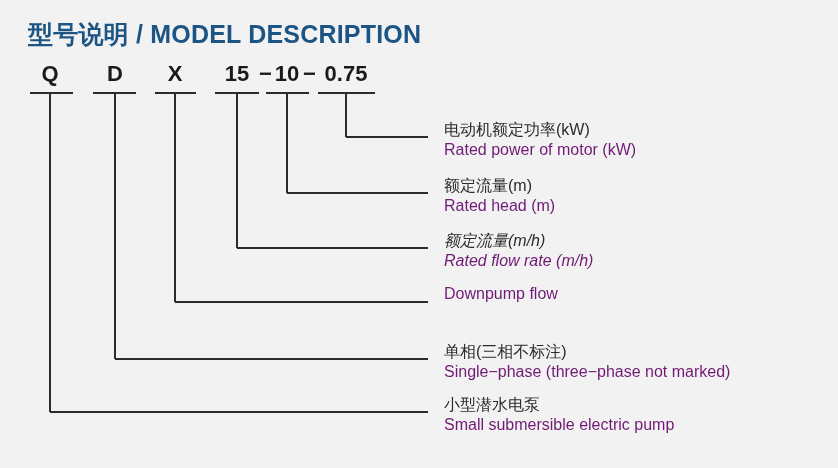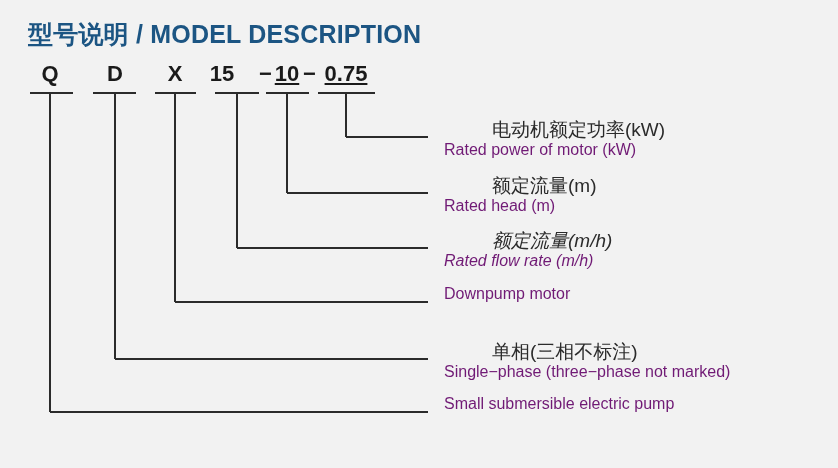--- a/index.html
+++ b/index.html
@@ -61,45 +61,44 @@
     pointer-events: none;
   }
 
   
   .label-block {
     position: absolute;
     left: 444px;
     white-space: nowrap;
   }
   .label-cn {
-    font-size: 19px;
+    font-size: 16px;
     color: #2b2b2b;
     line-height: 21px;
-    margin-left: 48px;
   }
   .label-en {
     font-size: 16px;
     color: #701a75;
     line-height: 20px;
   }
 </style>
 </head>
 <body>
 
 <div id="canvas">
 
   <div id="title">型号说明 / MODEL DESCRIPTION</div>
 
   <div id="code-row">
       <div class="code-seg" style="left: 10px; width: 80px;">Q</div>
       <div class="code-seg" style="left: 75px; width: 80px;">D</div>
       <div class="code-seg" style="left: 135px; width: 80px;">X</div>
-      <div class="code-seg" style="left: 182px; width: 80px;">15</div>
-      <div class="code-seg" style="left: 247px; width: 80px; text-decoration: underline;">10</div>
-      <div class="code-seg" style="left: 306px; width: 80px; text-decoration: underline;">0.75</div>
+      <div class="code-seg" style="left: 197px; width: 80px;">15</div>
+      <div class="code-seg" style="left: 247px; width: 80px;">10</div>
+      <div class="code-seg" style="left: 306px; width: 80px;">0.75</div>
       <div class="dash" style="left: 259px;">−</div>
       <div class="dash" style="left: 303px;">−</div>
     </div>
 
   <svg id="lines" viewBox="0 0 838 468" width="838" height="468">
       <line x1="30" y1="93" x2="73" y2="93" stroke="#2b2b2b" stroke-width="1.3" shape-rendering="crispEdges"></line>
       <line x1="93" y1="93" x2="136" y2="93" stroke="#2b2b2b" stroke-width="1.3" shape-rendering="crispEdges"></line>
       <line x1="155" y1="93" x2="196" y2="93" stroke="#2b2b2b" stroke-width="1.3" shape-rendering="crispEdges"></line>
       <line x1="215" y1="93" x2="259" y2="93" stroke="#2b2b2b" stroke-width="1.3" shape-rendering="crispEdges"></line>
       <line x1="266" y1="93" x2="309" y2="93" stroke="#2b2b2b" stroke-width="1.3" shape-rendering="crispEdges"></line>
@@ -125,24 +124,25 @@
       </div>
       <div class="label-block" style="top: 175px;">
         <div class="label-cn">额定流量(m)</div>
         <div class="label-en">Rated head (m)</div>
       </div>
       <div class="label-block" style="top: 230px; font-style: italic;">
         <div class="label-cn">额定流量(m/h)</div>
         <div class="label-en">Rated flow rate (m/h)</div>
       </div>
       <div class="label-block" style="top: 284px;">
-        <div class="label-en">Downpump motor</div>
+        <div class="label-en">Downpump flow</div>
       </div>
       <div class="label-block" style="top: 341px;">
         <div class="label-cn">单相(三相不标注)</div>
         <div class="label-en">Single−phase (three−phase not marked)</div>
       </div>
       <div class="label-block" style="top: 394px;">
+        <div class="label-cn">小型潜水电泵</div>
         <div class="label-en">Small submersible electric pump</div>
       </div>
     </div>
 
 </div>
 
 </body></html>

